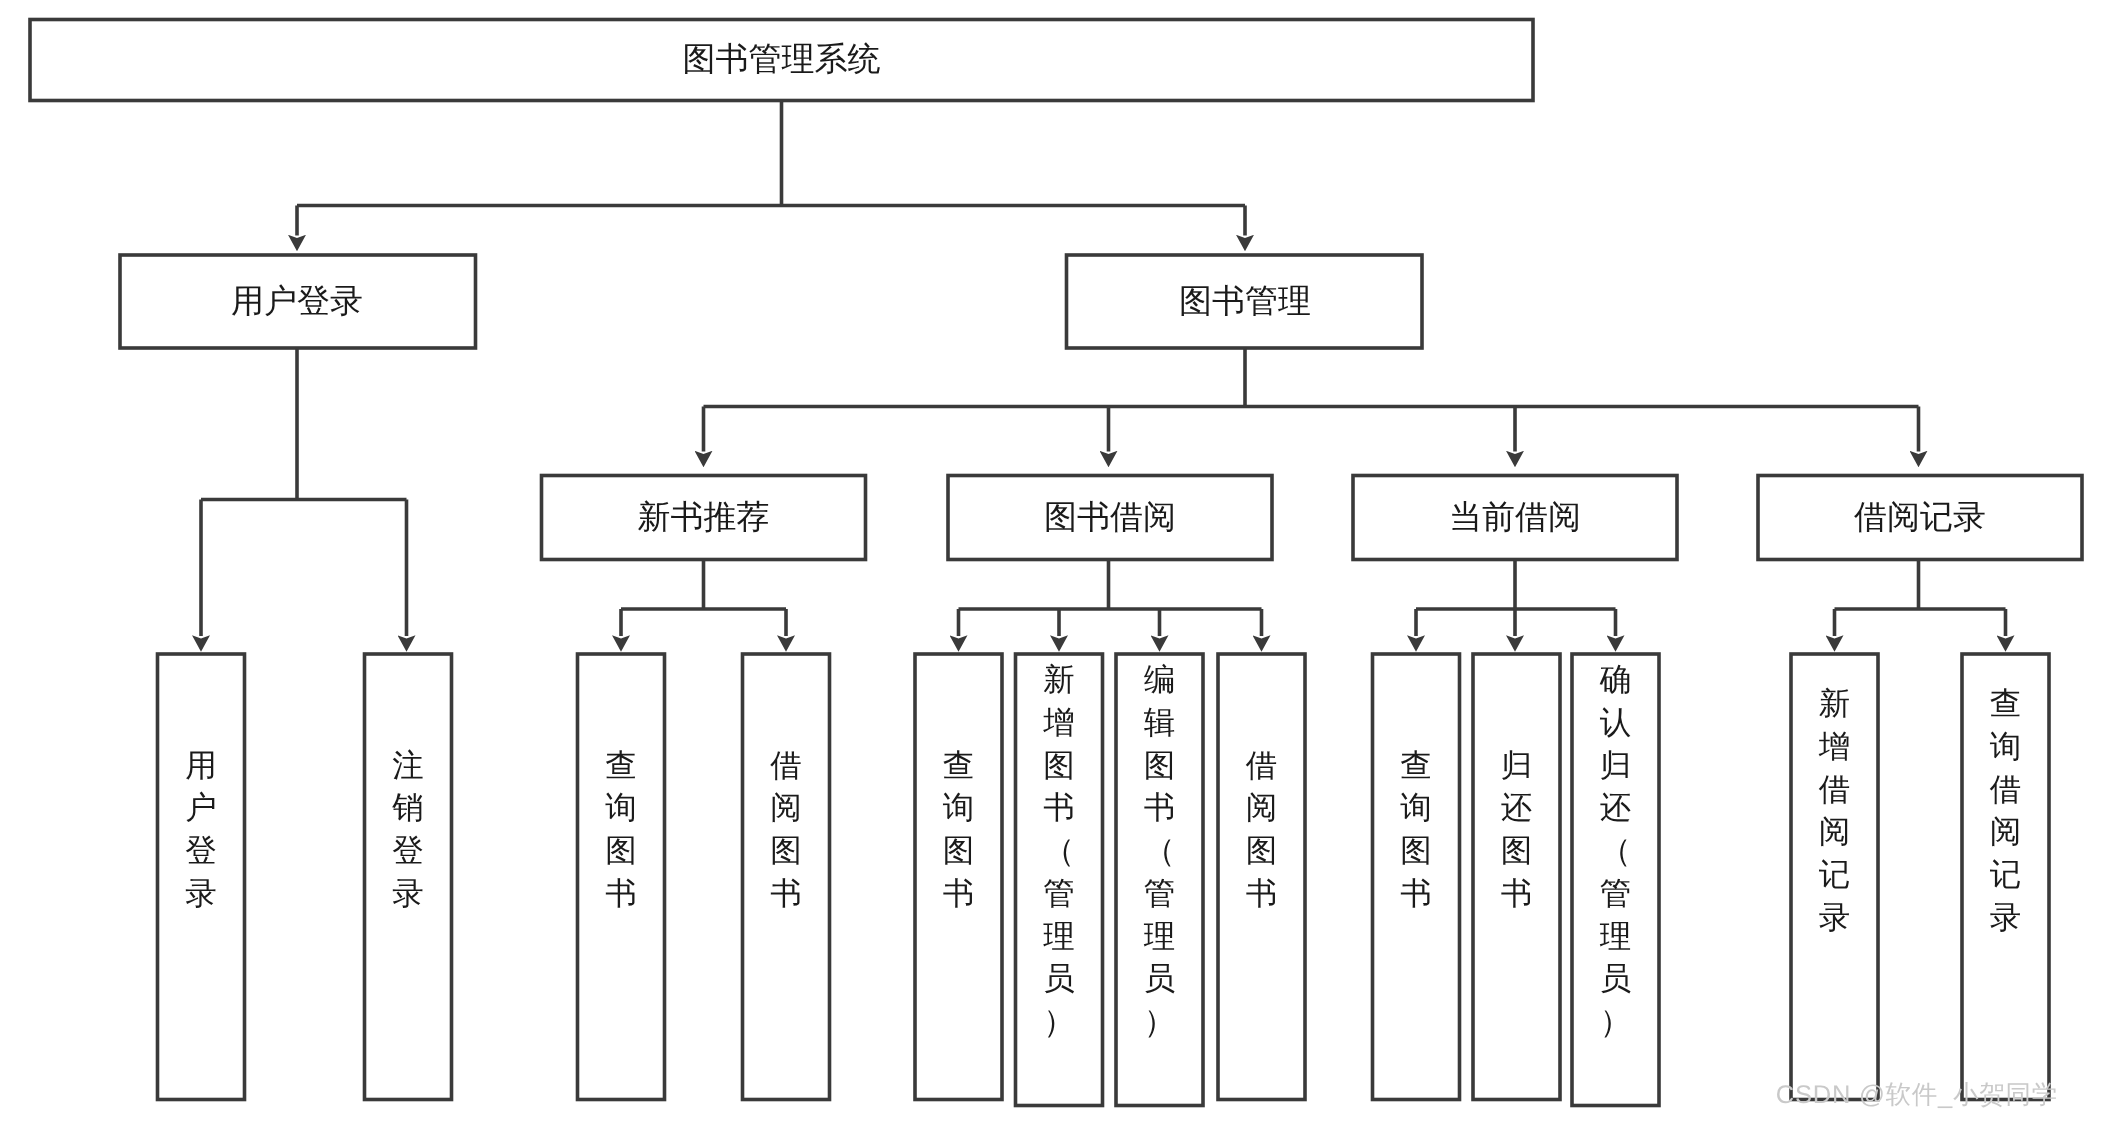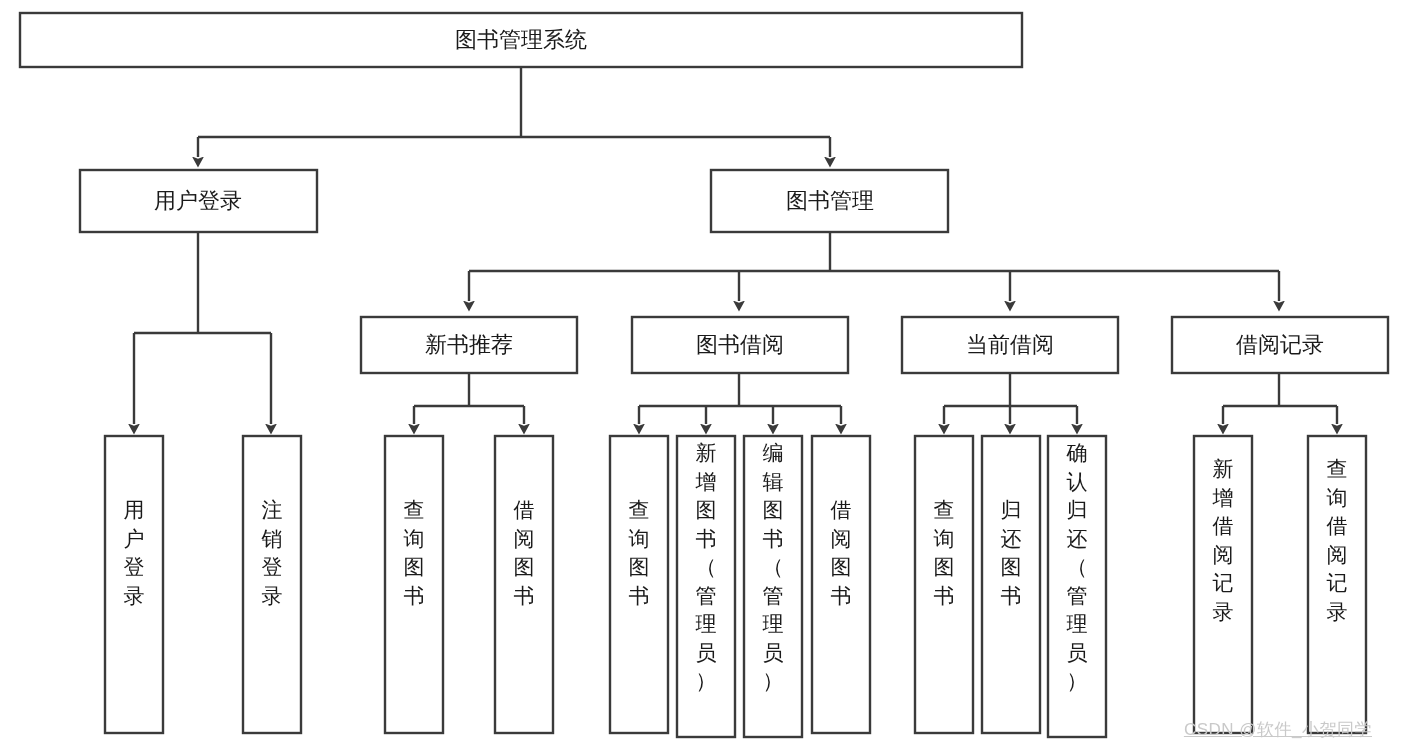--- a/index.html
+++ b/index.html
@@ -58,21 +58,20 @@
   .watermark {
     position: absolute;
     right: 10px;
     bottom: 6px;
     color: #c9c9c9;
     font-size: 17px;
     font-family: "Liberation Sans", "DejaVu Sans", sans-serif;
     white-space: nowrap;
     letter-spacing: 0.5px;
     user-select: none;
-    text-decoration: underline;
   }
 </style>
 </head>
 <body>
 
 <div id="diagram-root">
 
   <svg id="tree-svg" viewBox="0 0 1405 747">
 
     <defs>

